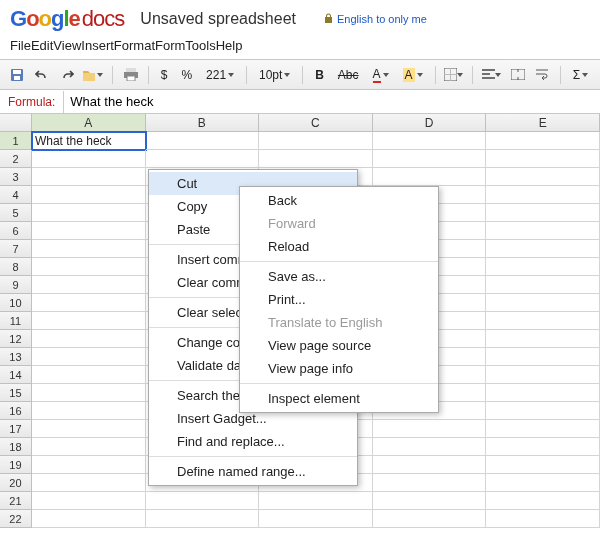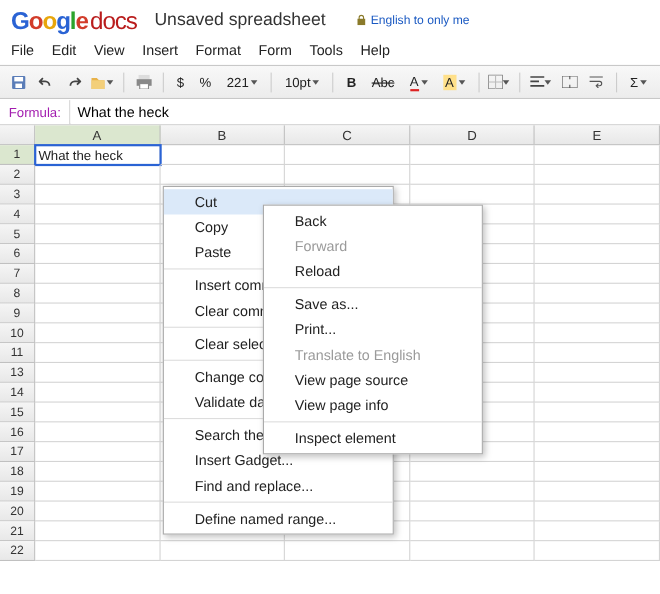--- a/index.html
+++ b/index.html
@@ -4,28 +4,28 @@
 <style>
 *{box-sizing:border-box;margin:0;padding:0}
 body{font-family:Arial,Helvetica,sans-serif;font-size:12px;color:#222;background:#fff;width:600px;height:540px;overflow:hidden;position:relative}
 .hdr{padding:6px 10px 2px 10px;display:flex;align-items:center;gap:16px}
 .logo{font-size:22px;font-weight:bold;letter-spacing:-1px;display:flex;align-items:baseline}
 .logo .docs{color:#b91c1c;font-weight:normal;margin-left:2px}
 .l-b{color:#2a63d4}.l-r{color:#d23c2a}.l-y{color:#e8a60b}.l-g{color:#2ca32c}
 .title{font-size:16px;color:#333}
 .priv{font-size:11px;margin-left:12px;display:flex;align-items:center;gap:4px}
 .priv a{color:#1a59c2;text-decoration:none}
-.menubar{padding:4px 10px 6px 10px;display:flex;gap:16px;border-bottom:1px solid #c8c8c8;font-size:13px}
+.menubar{padding:4px 10px 6px 10px;display:flex;border-bottom:1px solid #c8c8c8;font-size:13px}
 .menubar span{cursor:default}
 .tbar{background:linear-gradient(#f8f8f8,#ececec);border-bottom:1px solid #c8c8c8;padding:4px 8px;display:flex;align-items:center;gap:6px;height:30px}
 .tbtn{width:22px;height:20px;display:flex;align-items:center;justify-content:center;border:1px solid transparent;border-radius:2px;color:#333}
 .tsep{width:1px;height:18px;background:#ccc;margin:0 2px}
 .ttxt{font-size:12px;padding:2px 4px;display:flex;align-items:center;gap:2px}
 .fbar{display:flex;align-items:center;border-bottom:1px solid #c8c8c8;height:24px}
-.flabel{padding:0 8px;font-size:12px;color:#a21caf}
+.flabel{padding:0 8px;font-size:12px;color:#b91c1c}
 .fsep{width:1px;height:22px;background:#ccc}
 .finput{flex:1;border:0;outline:0;padding:3px 6px;font-size:13px}
 .sheet{position:relative}
 .colhdr{display:flex;height:18px;background:linear-gradient(#f5f5f5,#e8e8e8);border-bottom:1px solid #c0c0c0}
 .corner{width:32px;border-right:1px solid #c0c0c0}
 .ch{width:114px;border-right:1px solid #c0c0c0;text-align:center;font-size:12px;color:#333;line-height:18px}
 .ch.sel{background:#dbe7cf}
 .rows{}
 .row{display:flex;height:18px}
 .rh{width:32px;background:linear-gradient(#f5f5f5,#e8e8e8);border-right:1px solid #c0c0c0;border-bottom:1px solid #c0c0c0;text-align:center;font-size:11px;color:#333;line-height:18px}
@@ -266,20 +266,28 @@
       </div>
       <div class="row">
         <div class="rh">11</div>
         <div class="cell"></div>
         <div class="cell"></div>
         <div class="cell"></div>
         <div class="cell"></div>
         <div class="cell"></div>
       </div>
       <div class="row">
+        <div class="rh">12</div>
+        <div class="cell"></div>
+        <div class="cell"></div>
+        <div class="cell"></div>
+        <div class="cell"></div>
+        <div class="cell"></div>
+      </div>
+      <div class="row">
         <div class="rh">13</div>
         <div class="cell"></div>
         <div class="cell"></div>
         <div class="cell"></div>
         <div class="cell"></div>
         <div class="cell"></div>
       </div>
       <div class="row">
         <div class="rh">14</div>
         <div class="cell"></div>

